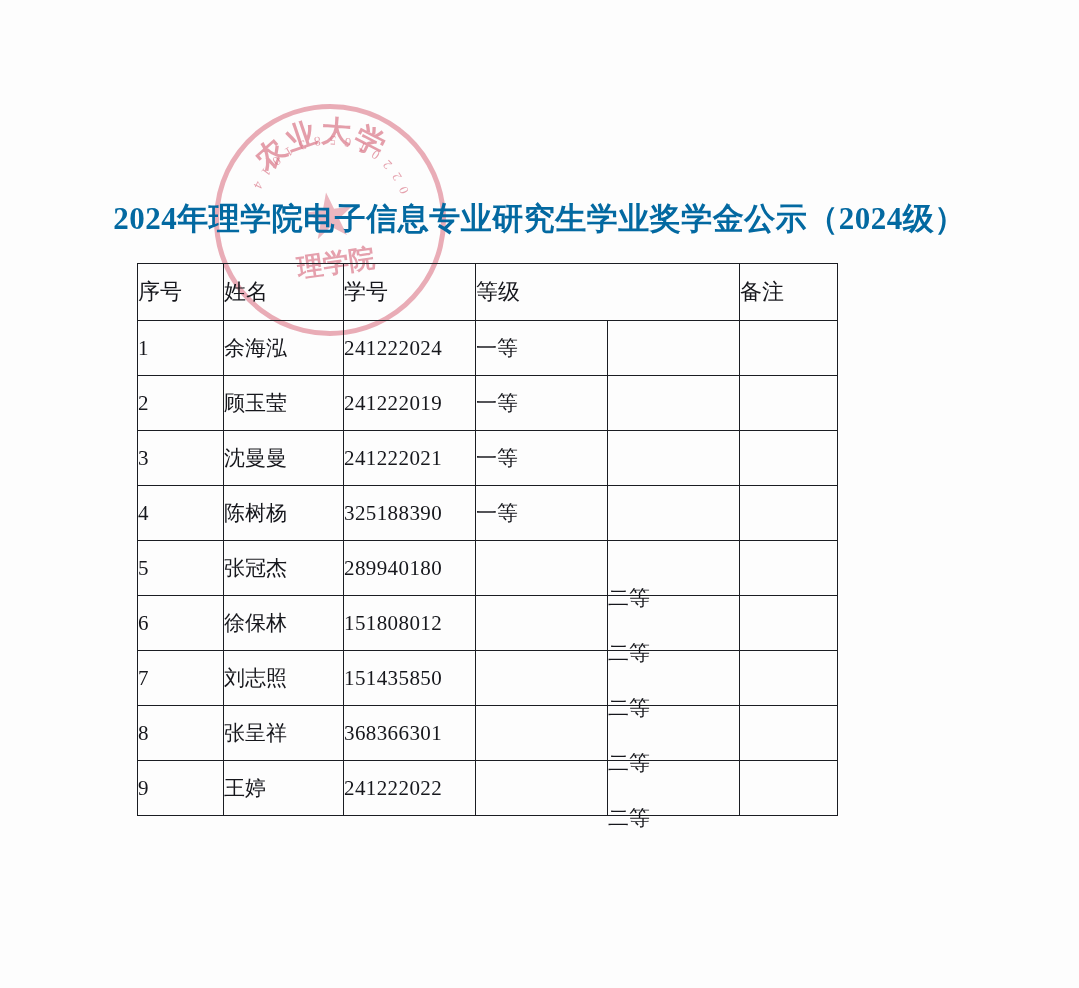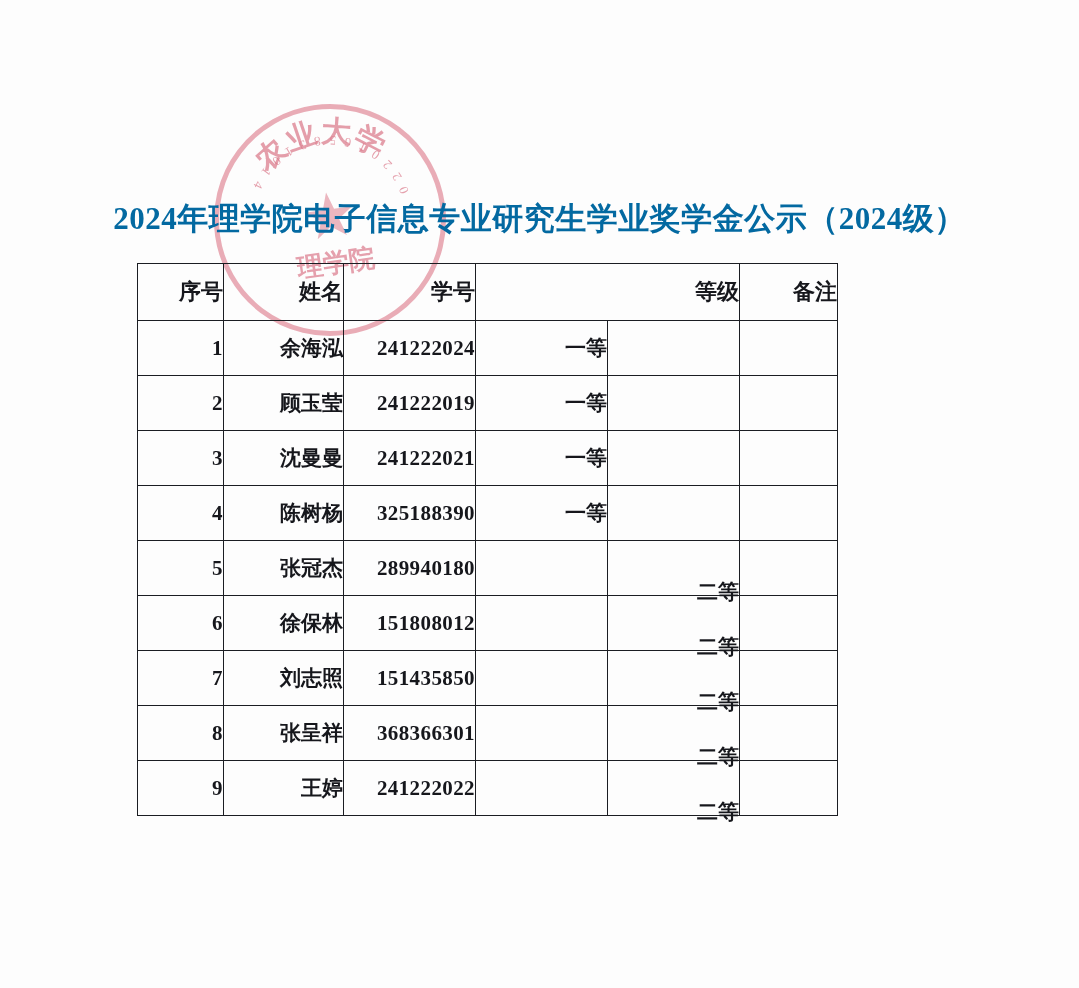--- a/index.html
+++ b/index.html
@@ -97,23 +97,23 @@
     width: 700px;
   }
   table.award {
     border-collapse: collapse;
     width: 700px;
     table-layout: fixed;
     font-family: "Liberation Serif", "DejaVu Serif", serif;
   }
   table.award td, table.award th {
     border: 1.6px solid #1b1d22;
-    text-align: right;
+    text-align: left;
     vertical-align: middle;
-    font-weight: bold;
+    font-weight: normal;
     font-size: 21px;
     color: #16171c;
     padding: 0;
   }
   table.award thead th {
     height: 56px;
     font-size: 22px;
   }
   table.award tbody td {
     height: 54px;
@@ -129,21 +129,21 @@
     position: relative;
     height: 54px;
   }
   .grade-first {
     display: block;
     line-height: 54px;
   }
   .grade-second {
     display: block;
     position: relative;
-    top: 24px;
+    top: 30px;
   }
   .num {
     font-family: "Liberation Serif", "DejaVu Serif", serif;
     letter-spacing: 0.4px;
   }
   .header-grade { font-size: 22px; }
 </style>
 </head>
 <body>
 

